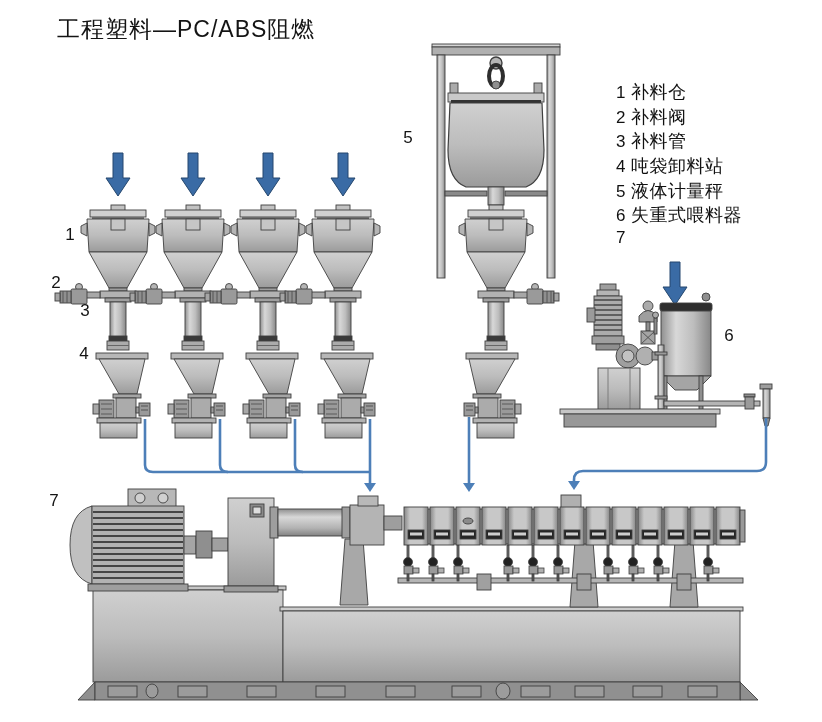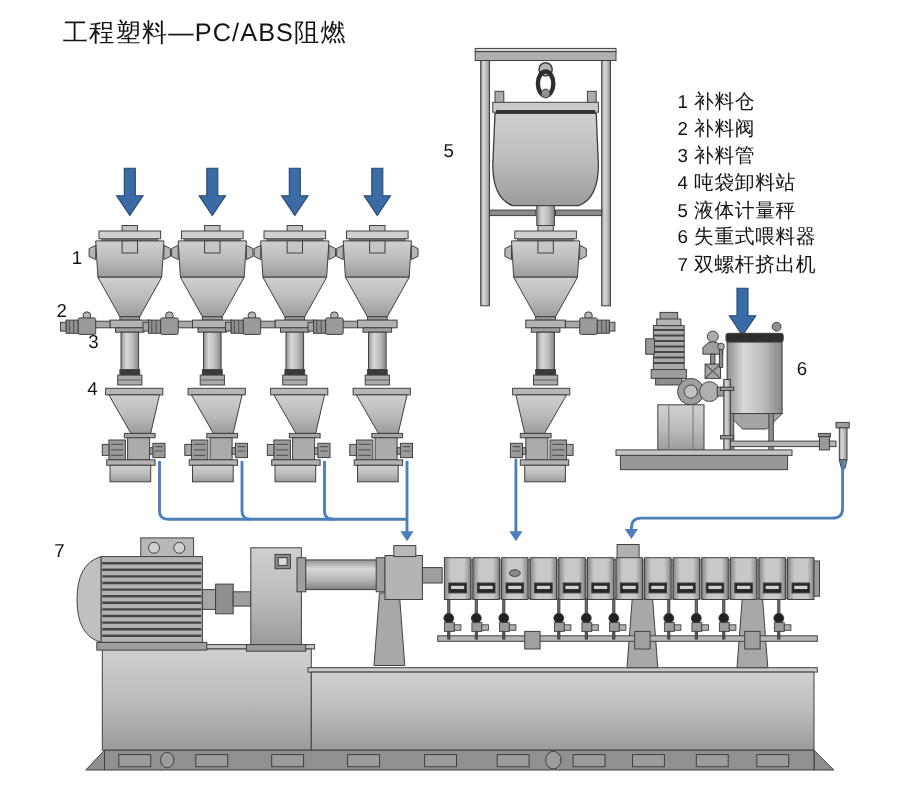--- a/index.html
+++ b/index.html
@@ -379,17 +379,16 @@
   <div class="legend-row">
     <span class="num">5</span>
     <span class="lab">液体计量秤</span>
   </div>
   <div class="legend-row">
     <span class="num">6</span>
     <span class="lab">失重式喂料器</span>
   </div>
   <div class="legend-row">
     <span class="num">7</span>
-    <span class="lab">双螺杆挤出机</span>
   </div>
 </div>
 
 </div>
 
 </body></html>

